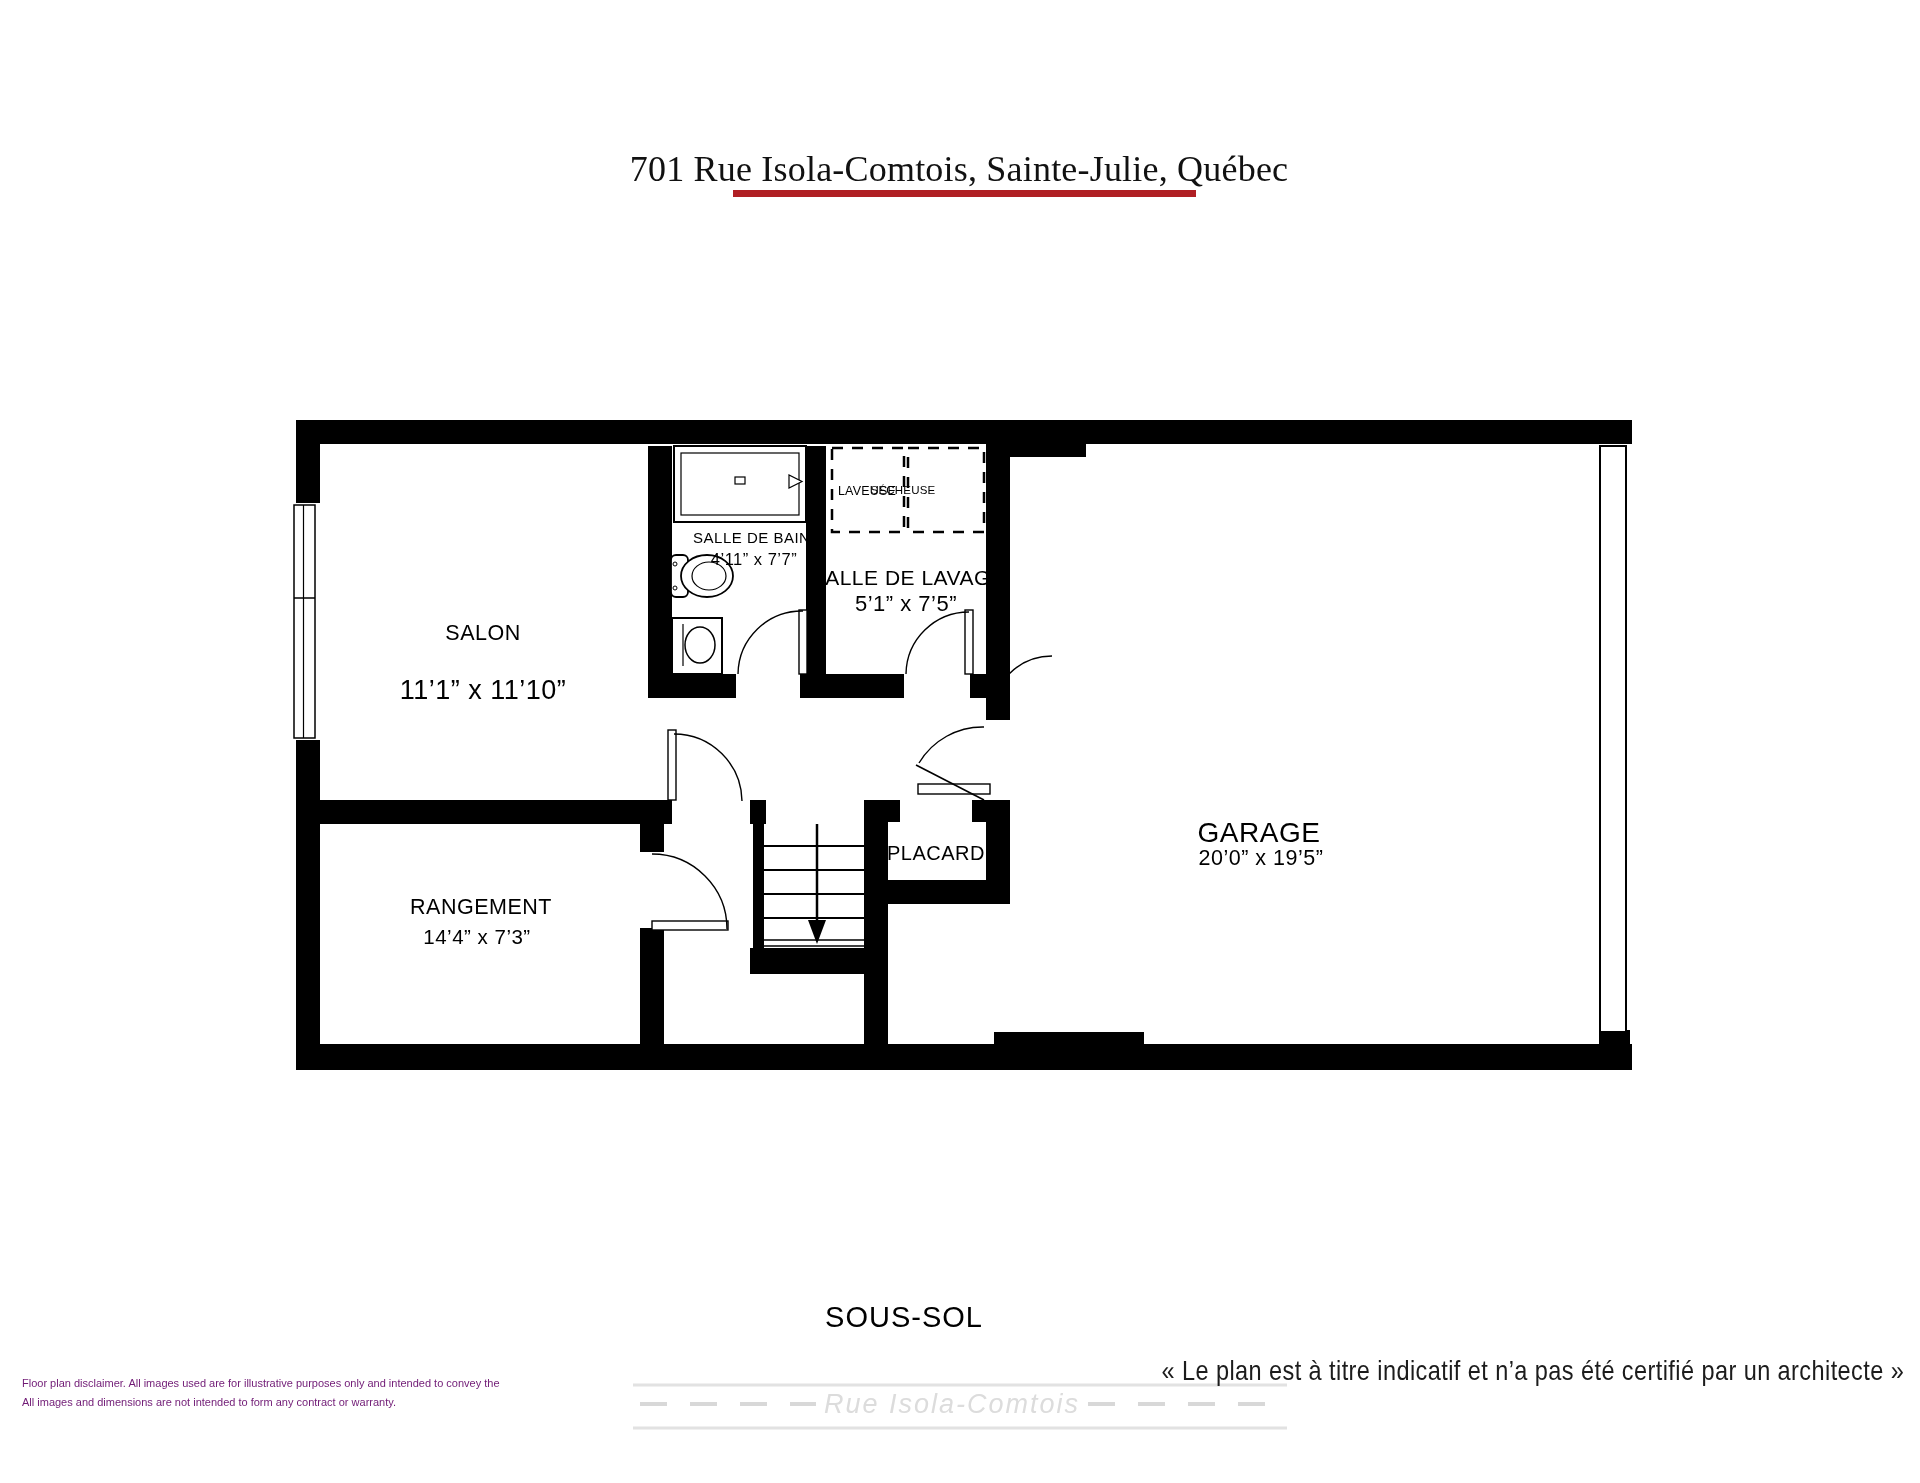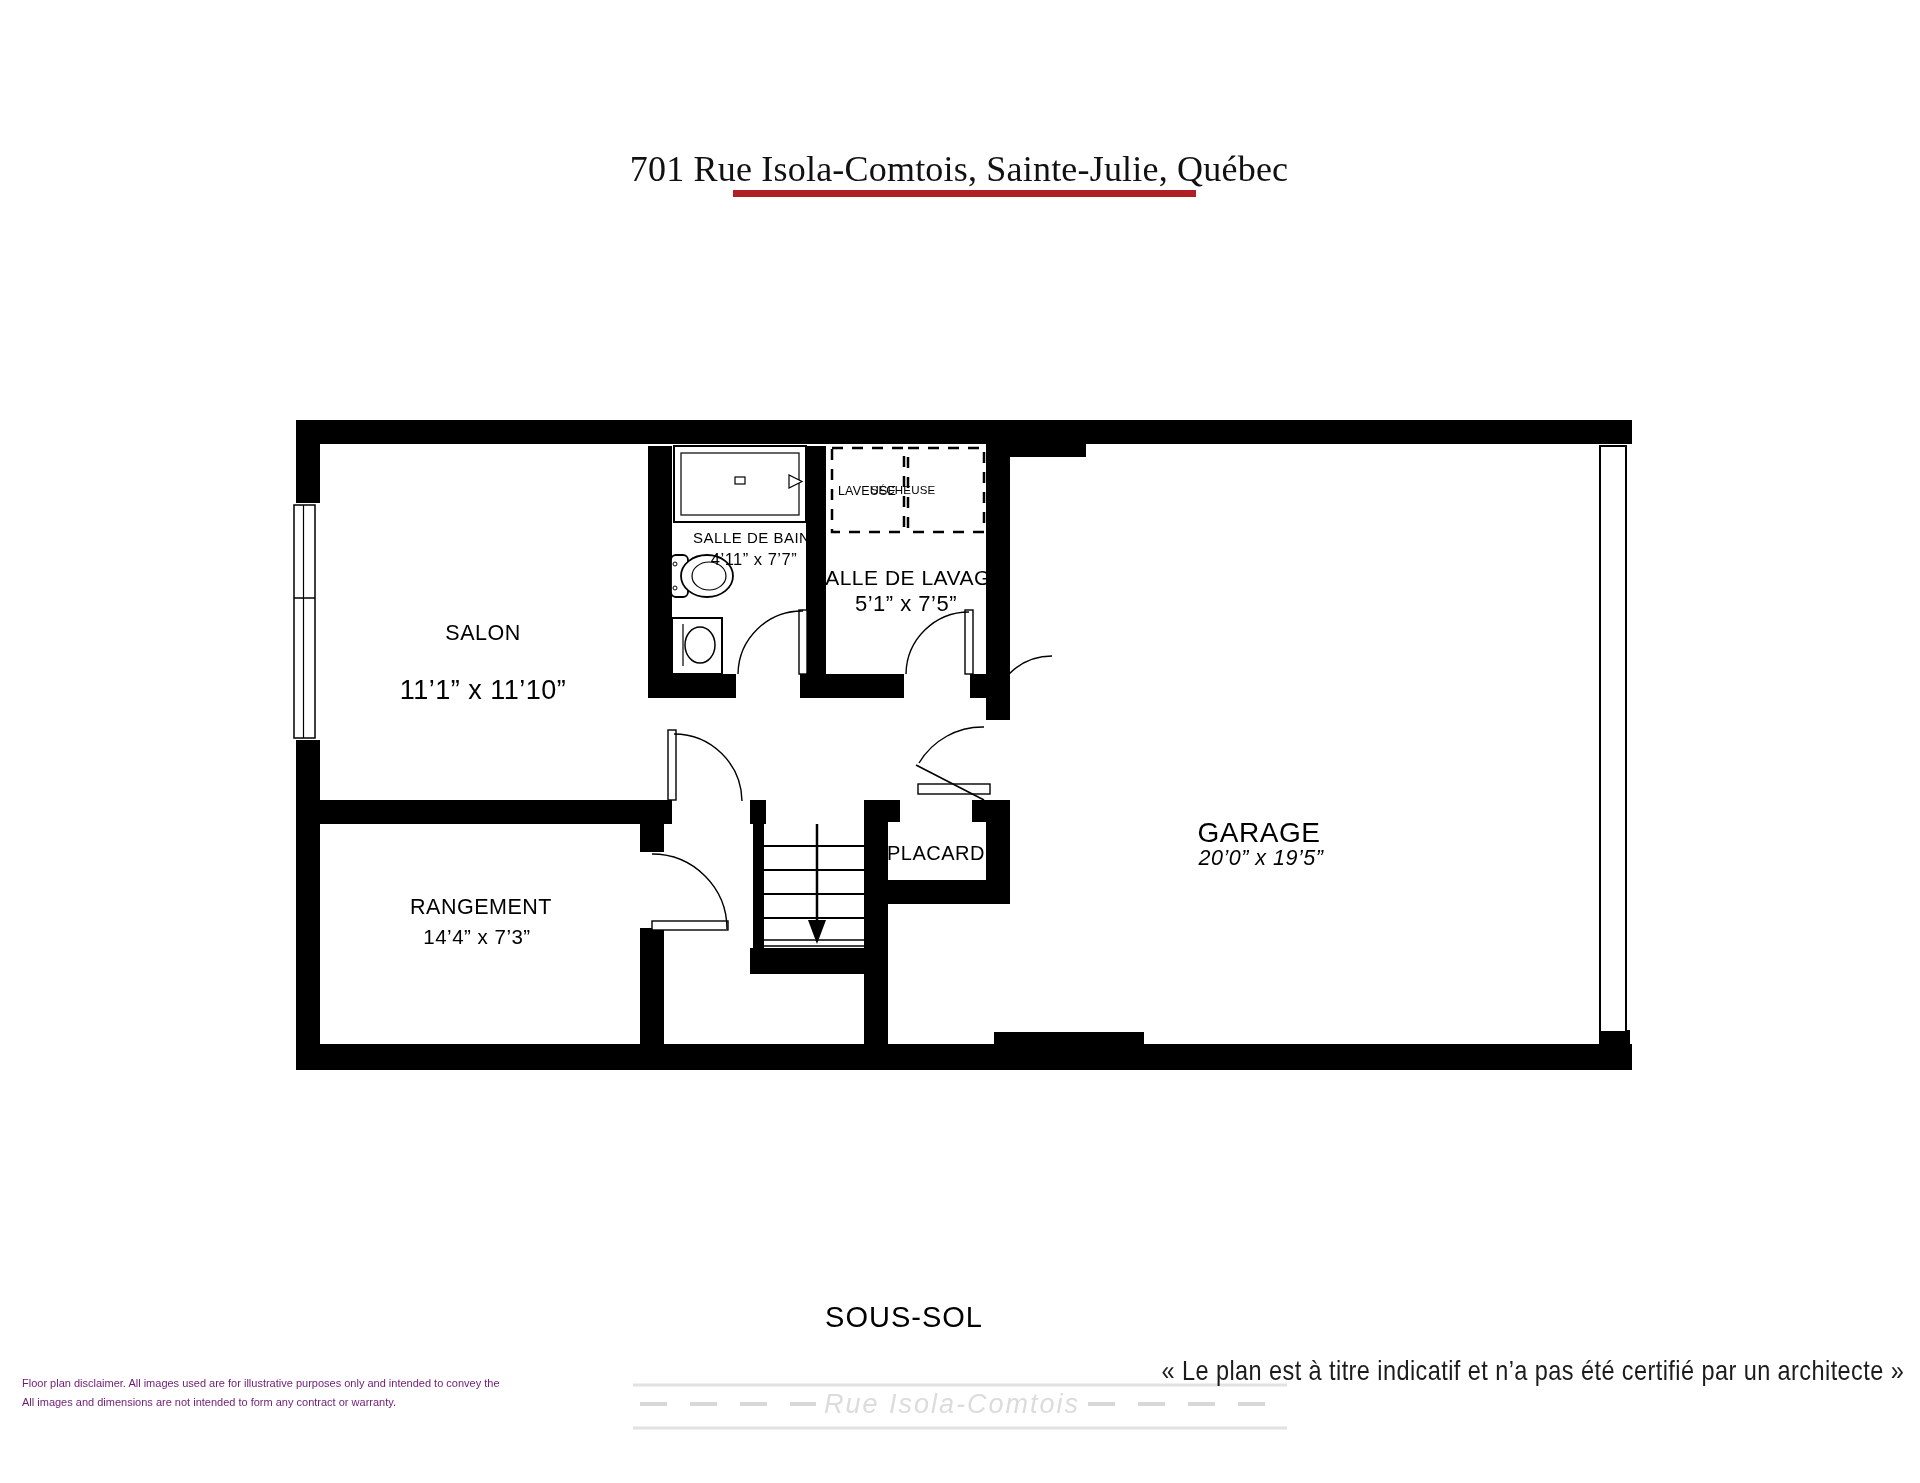--- a/index.html
+++ b/index.html
@@ -143,21 +143,21 @@
 <div class="lbl" style="left:757px;top:537px;font-size:15px;">SALLE DE BAINS</div>
 <div class="lbl" style="left:754px;top:559px;font-size:16.5px;">4’11” x 7’7”</div>
 
 <div class="lbl" style="left:908px;top:577px;font-size:21px;">SALLE DE LAVAGE</div>
 <div class="lbl" style="left:906px;top:604px;font-size:22px;">5’1” x 7’5”</div>
 
 <div class="lbl" style="left:867px;top:491px;font-size:12.5px;letter-spacing:.2px;">LAVEUSE</div>
 <div class="lbl" style="left:903px;top:491px;font-size:11.5px;letter-spacing:.2px;text-align:right;">SÉCHEUSE</div>
 
 <div class="lbl" style="left:1259px;top:833px;font-size:28px;">GARAGE</div>
-<div class="lbl" style="left:1261px;top:859px;font-size:21.5px;font-style:italic;">20’0” x 19’5”</div>
+<div class="lbl" style="left:1261px;top:859px;font-size:21.5px;">20’0” x 19’5”</div>
 
 <div class="lbl" style="left:481px;top:908px;font-size:21.5px;">RANGEMENT</div>
 <div class="lbl" style="left:477px;top:937px;font-size:20.5px;">14’4” x 7’3”</div>
 
 <div class="lbl" style="left:936px;top:853px;font-size:20px;">PLACARD</div>
 
 <div class="sous-sol">SOUS-SOL</div>
 
 <div class="quote">« Le plan est à titre indicatif et n’a pas été certifié par un architecte »</div>
 

